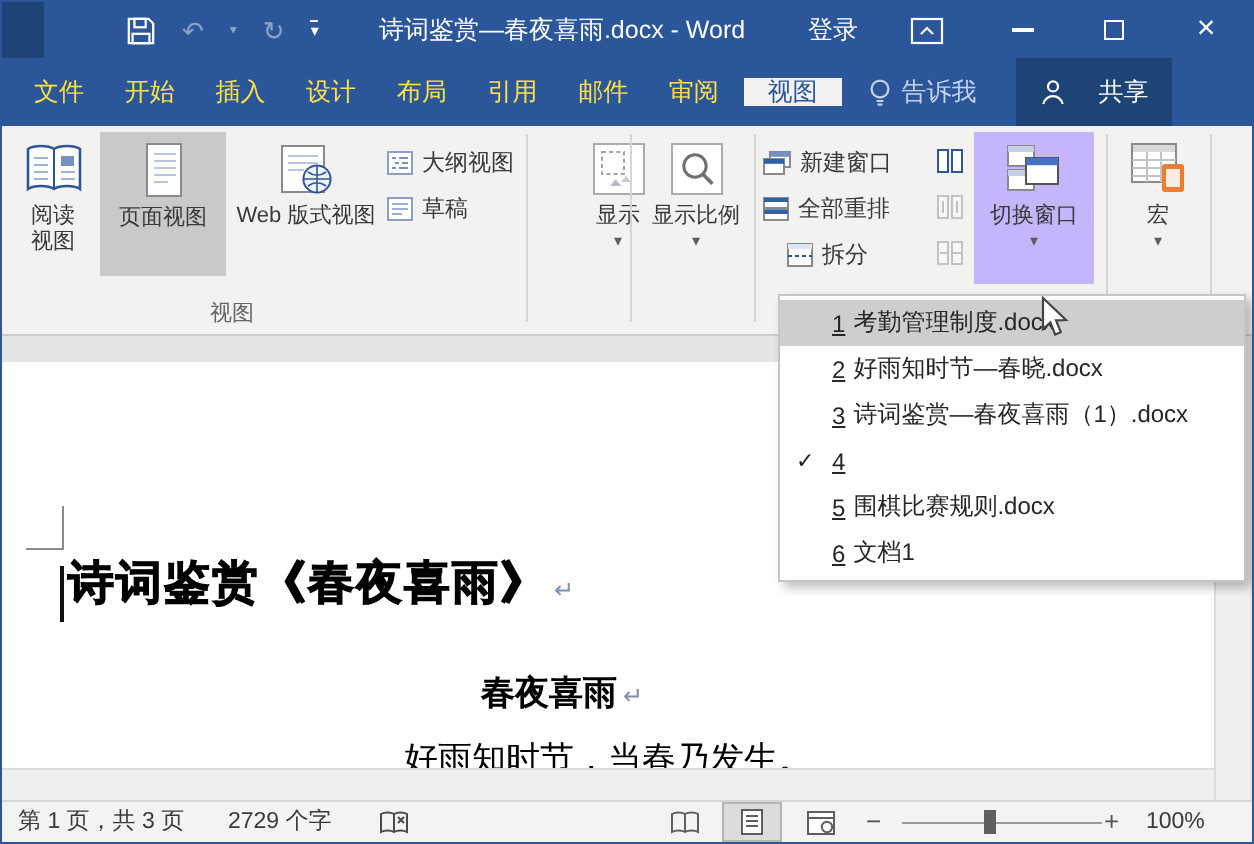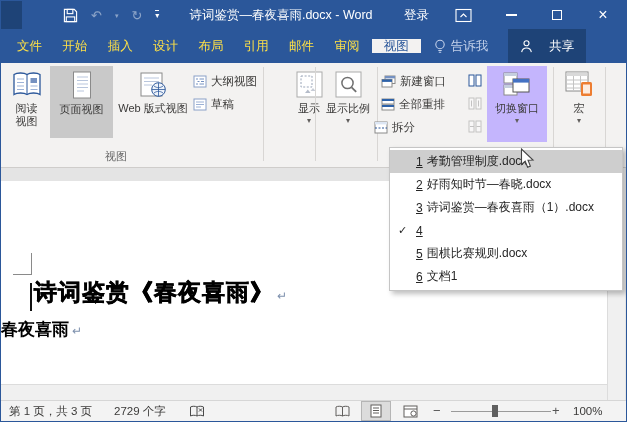--- a/index.html
+++ b/index.html
@@ -43,21 +43,21 @@
   .grp-label{position:absolute;top:86px;left:0;width:230px;text-align:center;font-size:11px;color:#666}
 
   
   .docarea{position:absolute;left:0;top:167px;width:100%;height:233px;background:#e4e4e4}
   .page{position:absolute;left:0;top:13px;width:606px;height:203px;background:#ffffff;overflow:hidden}
   .vscroll{position:absolute;right:1px;top:0;width:18px;height:233px;background:#f0f0f0;border-left:1px solid #dcdcdc}
   .hband{position:absolute;left:0;bottom:0;width:606px;height:17px;background:#f0f0f0;border-top:1px solid #dcdcdc}
   .cropmark{position:absolute;left:12px;top:72px;width:19px;height:22px;border-right:1px solid #8a8a8a;border-bottom:1px solid #8a8a8a}
   .caret-bar{position:absolute;left:29px;top:102px;width:2px;height:28px;background:#111}
   .doc-heading{position:absolute;left:33px;top:96px;font-family:"DejaVu Sans","Liberation Sans",sans-serif;font-weight:900;font-size:23px;line-height:30px;color:#000;letter-spacing:1px;-webkit-text-stroke:.5px #000;white-space:nowrap}
-  .doc-title{position:absolute;left:0;top:137px;width:560px;font-family:"Liberation Serif","DejaVu Serif",serif;font-weight:bold;font-size:17px;color:#000}
+  .doc-title{position:absolute;left:0;top:154px;width:560px;text-align:center;font-family:"Liberation Serif","DejaVu Serif",serif;font-weight:bold;font-size:17px;color:#000}
   .doc-line{position:absolute;left:0;top:187px;width:606px;text-align:center;font-family:"Liberation Serif","DejaVu Serif",serif;font-size:17px;color:#000}
   .pmark{font-size:12px;font-weight:400;color:#7d90ad;-webkit-text-stroke:0;font-family:"Liberation Sans",sans-serif;margin-left:3px;letter-spacing:0}
 
   
   .menu{position:absolute;left:388px;top:146px;width:234px;background:#fff;border:1px solid #c5c5c5;box-shadow:3px 3px 5px rgba(0,0,0,.25);padding:2px 0;z-index:10}
   .menu-item{display:flex;align-items:center;height:23px;padding-left:8px;font-size:12px;color:#262626;white-space:nowrap}
   .menu-item.highlighted{background:#cecece}
   .mi-check{width:18px;font-size:11px;color:#1f1f1f}
   .mi-num{text-decoration:underline;margin-right:4px}
 
@@ -257,21 +257,21 @@
       <span>
         <svg width="14" height="13" viewBox="0 0 14 13">
             <rect x="1" y="1" width="12" height="5" fill="#fff" stroke="#8a8a8a"></rect>
             <rect x="1" y="1" width="12" height="2" fill="#2e62a8"></rect>
             <rect x="1" y="7" width="12" height="5" fill="#fff" stroke="#8a8a8a"></rect>
             <rect x="1" y="7" width="12" height="2" fill="#2e62a8"></rect>
           </svg>
       </span>
       <span>全部重排</span>
     </div>
-    <div class="sb" style="left:373px;top:54px">
+    <div class="sb" style="left:392px;top:54px">
       <span>
         <svg width="14" height="13" viewBox="0 0 14 13">
             <rect x="1" y="1" width="12" height="11" fill="#fff" stroke="#8a8a8a"></rect>
             <rect x="1" y="1" width="12" height="2.4" fill="#dce6f4"></rect>
             <path d="M1 7 h12" stroke="#2b579a" stroke-dasharray="2 1.5"></path>
           </svg>
       </span>
       <span>拆分</span>
     </div>
 
@@ -329,20 +329,21 @@
 
     <div class="sep" style="left:604px"></div>
   </div>
 
   <div class="docarea">
     <div class="page">
       <div class="cropmark"></div>
       <div class="caret-bar"></div>
       <div class="doc-heading"><span>诗词鉴赏《春夜喜雨》</span><span class="pmark">↵</span></div>
       <div class="doc-title"><span>春夜喜雨</span><span class="pmark">↵</span></div>
+      <div class="doc-line">好雨知时节，当春乃发生。</div>
     </div>
     <div class="hband"></div>
     <div class="vscroll"></div>
   </div>
 
   <div class="menu">
 
       <div class="menu-item highlighted">
         <span class="mi-check"></span>
         <span class="mi-num">1</span>

